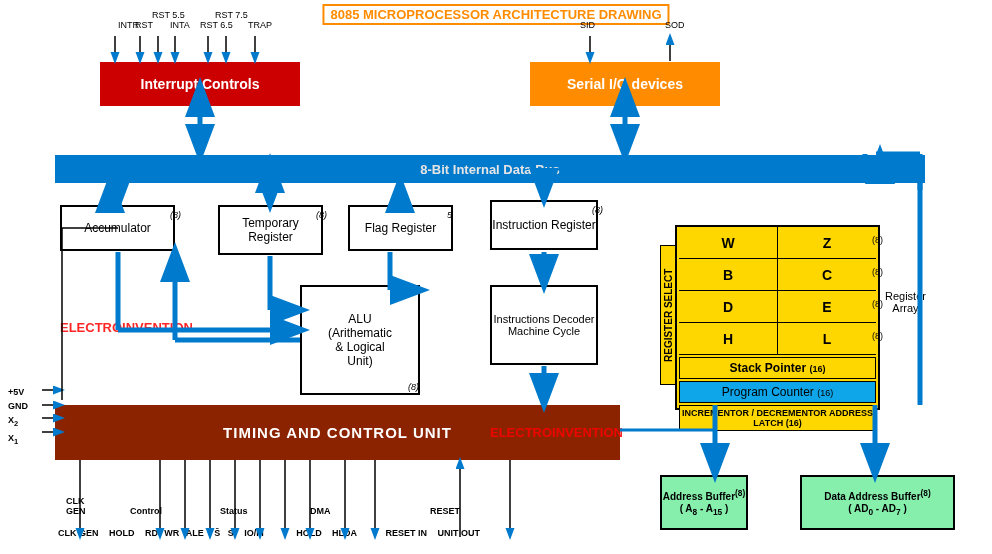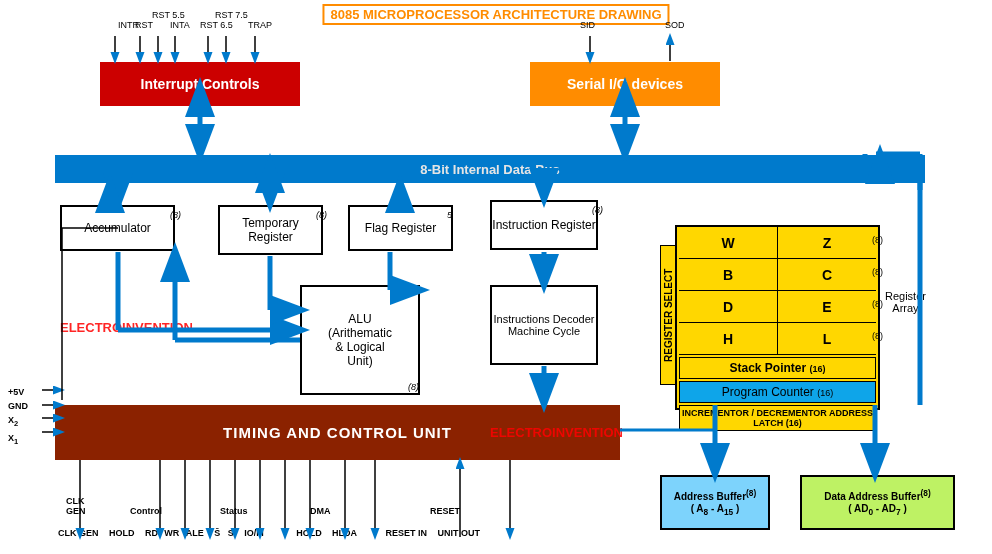--- a/index.html
+++ b/index.html
@@ -282,38 +282,38 @@
       top: 290px;
       left: 885px;
       font-size: 11px;
       text-align: center;
     }
     
     .addr-buf {
       position: absolute;
       top: 475px;
       left: 660px;
-      width: 110px;
+      width: 88px;
       height: 55px;
-      background: #7dd3fc;
+      background: #86efac;
       border: 2px solid #000;
       display: flex;
       align-items: center;
       justify-content: center;
       flex-direction: column;
     }
     .addr-buf span { font-size: 10px; font-weight: bold; text-align: center; }
     
     .data-addr-buf {
       position: absolute;
       top: 475px;
       left: 800px;
       width: 155px;
       height: 55px;
-      background: #bef264;
+      background: #86efac;
       border: 2px solid #000;
       display: flex;
       align-items: center;
       justify-content: center;
       flex-direction: column;
     }
     .data-addr-buf span { font-size: 10px; font-weight: bold; text-align: center; }
     
     .watermark-left {
       position: absolute;

